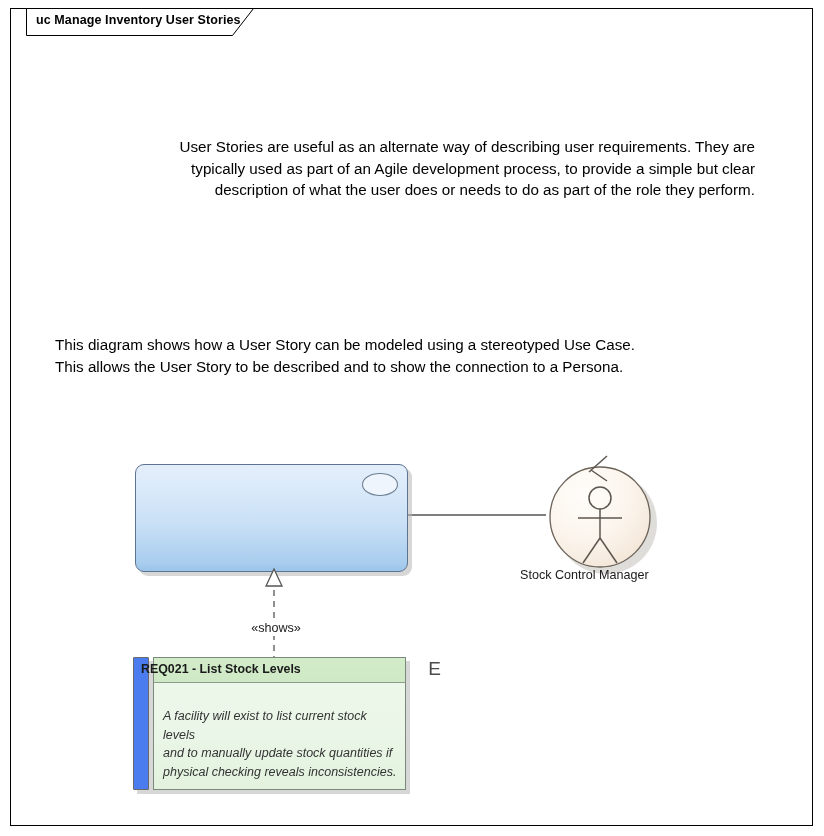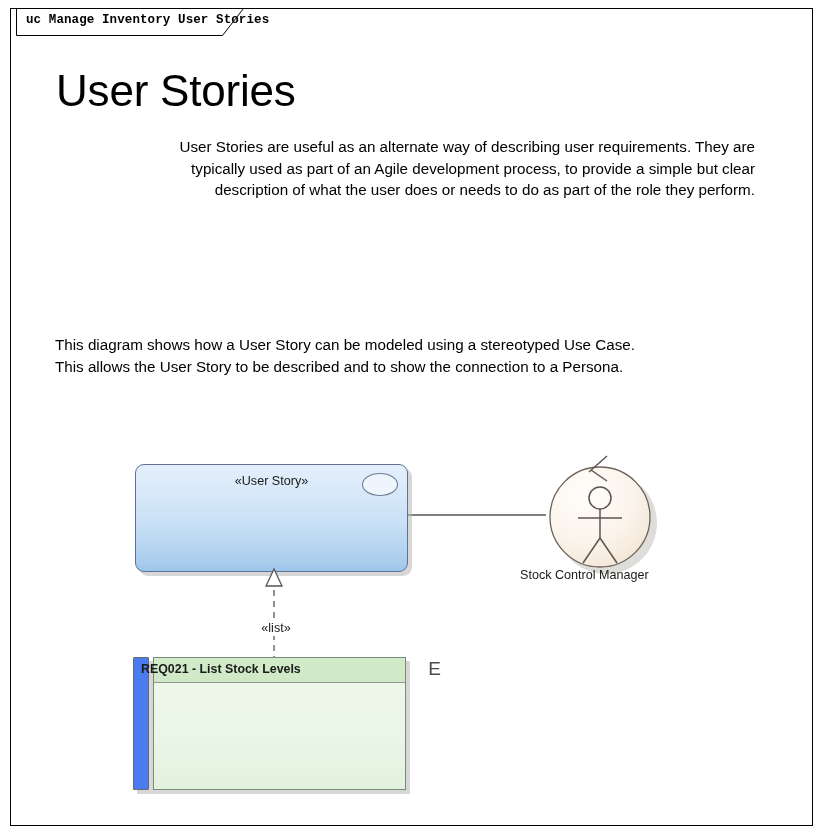--- a/index.html
+++ b/index.html
@@ -28,26 +28,25 @@
     width: 803px;
     height: 818px;
     box-sizing: border-box;
     border: 1px solid #000000;
     background: transparent;
   }
 
   
   .frame-tab {
     position: absolute;
-    left: 16px;
+    left: 26px;
     top: 8px;
     height: 27px;
     width: 228px;
     overflow: visible;
-    font-family: Liberation Mono, monospace;
   }
   .frame-tab svg { display: block; }
   .frame-tab-label {
     position: absolute;
     left: 10px;
     top: 5px;
     font-size: 12.5px;
     font-weight: bold;
     color: #000000;
     white-space: nowrap;
@@ -274,21 +273,20 @@
 
   <div class="frame-border"></div>
 
   <div class="frame-tab">
     <svg width="228" height="28" viewBox="0 0 228 28">
       <path d="M0.5 0.5 L227.5 0.5 L206.5 27.5 L0.5 27.5 Z" fill="#ffffff" stroke="#000000" stroke-width="1"></path>
     </svg>
     <span class="frame-tab-label">uc Manage Inventory User Stories</span>
   </div>
 
-  <div class="page-title">User Stories</div>
 
   <div class="para" id="para-1">User Stories are useful as an alternate way of describing user requirements.  They are
 typically used as part of an Agile development process, to provide a simple but clear
 description of what the user does or needs to do as part of the role they perform.</div>
 
 
   <div class="para" id="para-3">This diagram shows how a User Story can be modeled using a stereotyped Use Case.
 This allows the User Story to be described and to show the connection to a Persona.</div>
 
   <div class="association">
@@ -299,21 +297,20 @@
 
   <div class="usecase-node">
     <div class="usecase-shadow"></div>
     <div class="usecase-body"></div>
     <div class="usecase-icon">
       <svg width="38" height="25" viewBox="0 0 38 25">
         <ellipse cx="19" cy="12.5" rx="17.5" ry="11" fill="#eef5fd" stroke="#6d7f93" stroke-width="1.1"></ellipse>
       </svg>
     </div>
     <div class="usecase-text">
-      <div class="usecase-stereotype">«User Story»</div>
     </div>
   </div>
 
   <div class="actor-node">
     <svg width="120" height="140" viewBox="0 0 120 140">
       <defs>
         <radialGradient id="actorFill" cx="35%" cy="28%" r="85%">
           <stop offset="0%" stop-color="#fffdfa"></stop>
           <stop offset="55%" stop-color="#fbf4ec"></stop>
           <stop offset="100%" stop-color="#f1e3d2"></stop>
@@ -332,24 +329,27 @@
     </svg>
     <div class="actor-label">Stock Control Manager</div>
   </div>
 
   <div class="trace-connector">
     <svg width="52" height="95" viewBox="0 0 52 95">
       <line x1="26" y1="94" x2="26" y2="14" stroke="#555555" stroke-width="1.3" stroke-dasharray="6,5"></line>
       <path d="M26 1 L18 18 L34 18 Z" fill="#ffffff" stroke="#555555" stroke-width="1.3"></path>
     </svg>
   </div>
-  <div class="trace-label">«list»</div>
+  <div class="trace-label">«shows»</div>
 
   <div class="requirement-node">
     <div class="req-shadow"></div>
     <div class="req-body"></div>
     <div class="req-bar"></div>
     <div class="req-header"></div>
     <div class="req-header-title">REQ021 - List Stock Levels</div>
     <div class="req-header-icon">E</div>
+    <div class="req-text">A facility will exist to list current stock levels
+and to manually update stock quantities if
+physical checking reveals inconsistencies.</div>
   </div>
 
 </div>
 
 </body></html>

